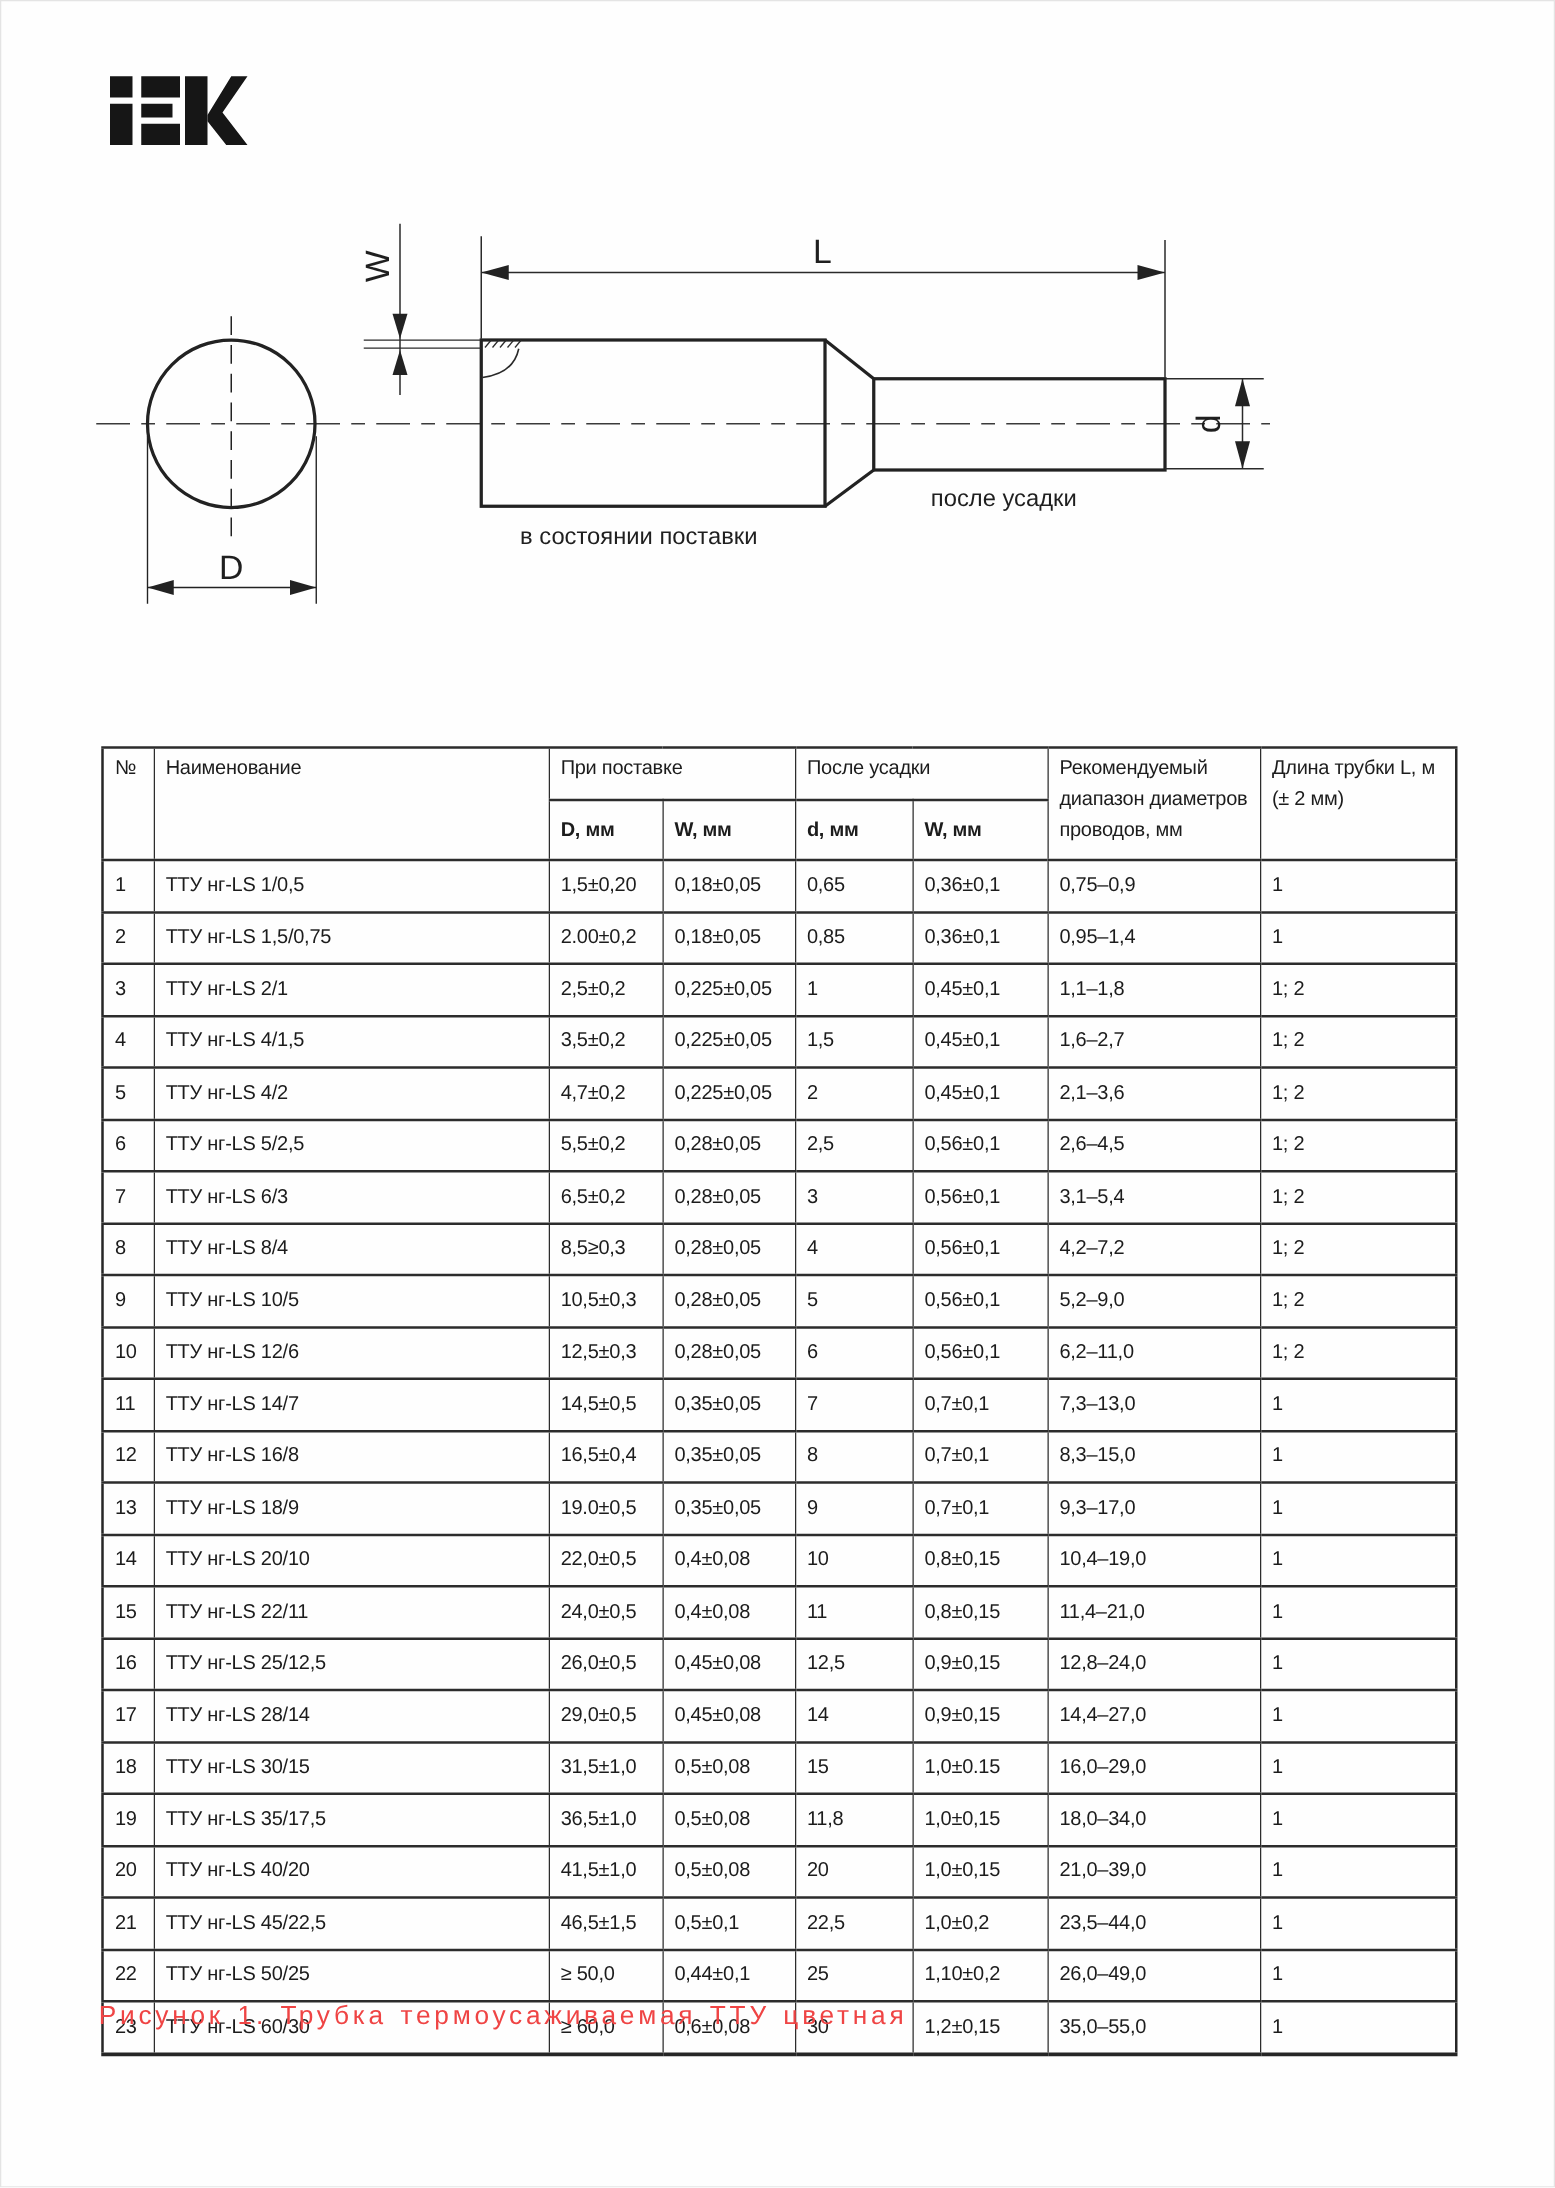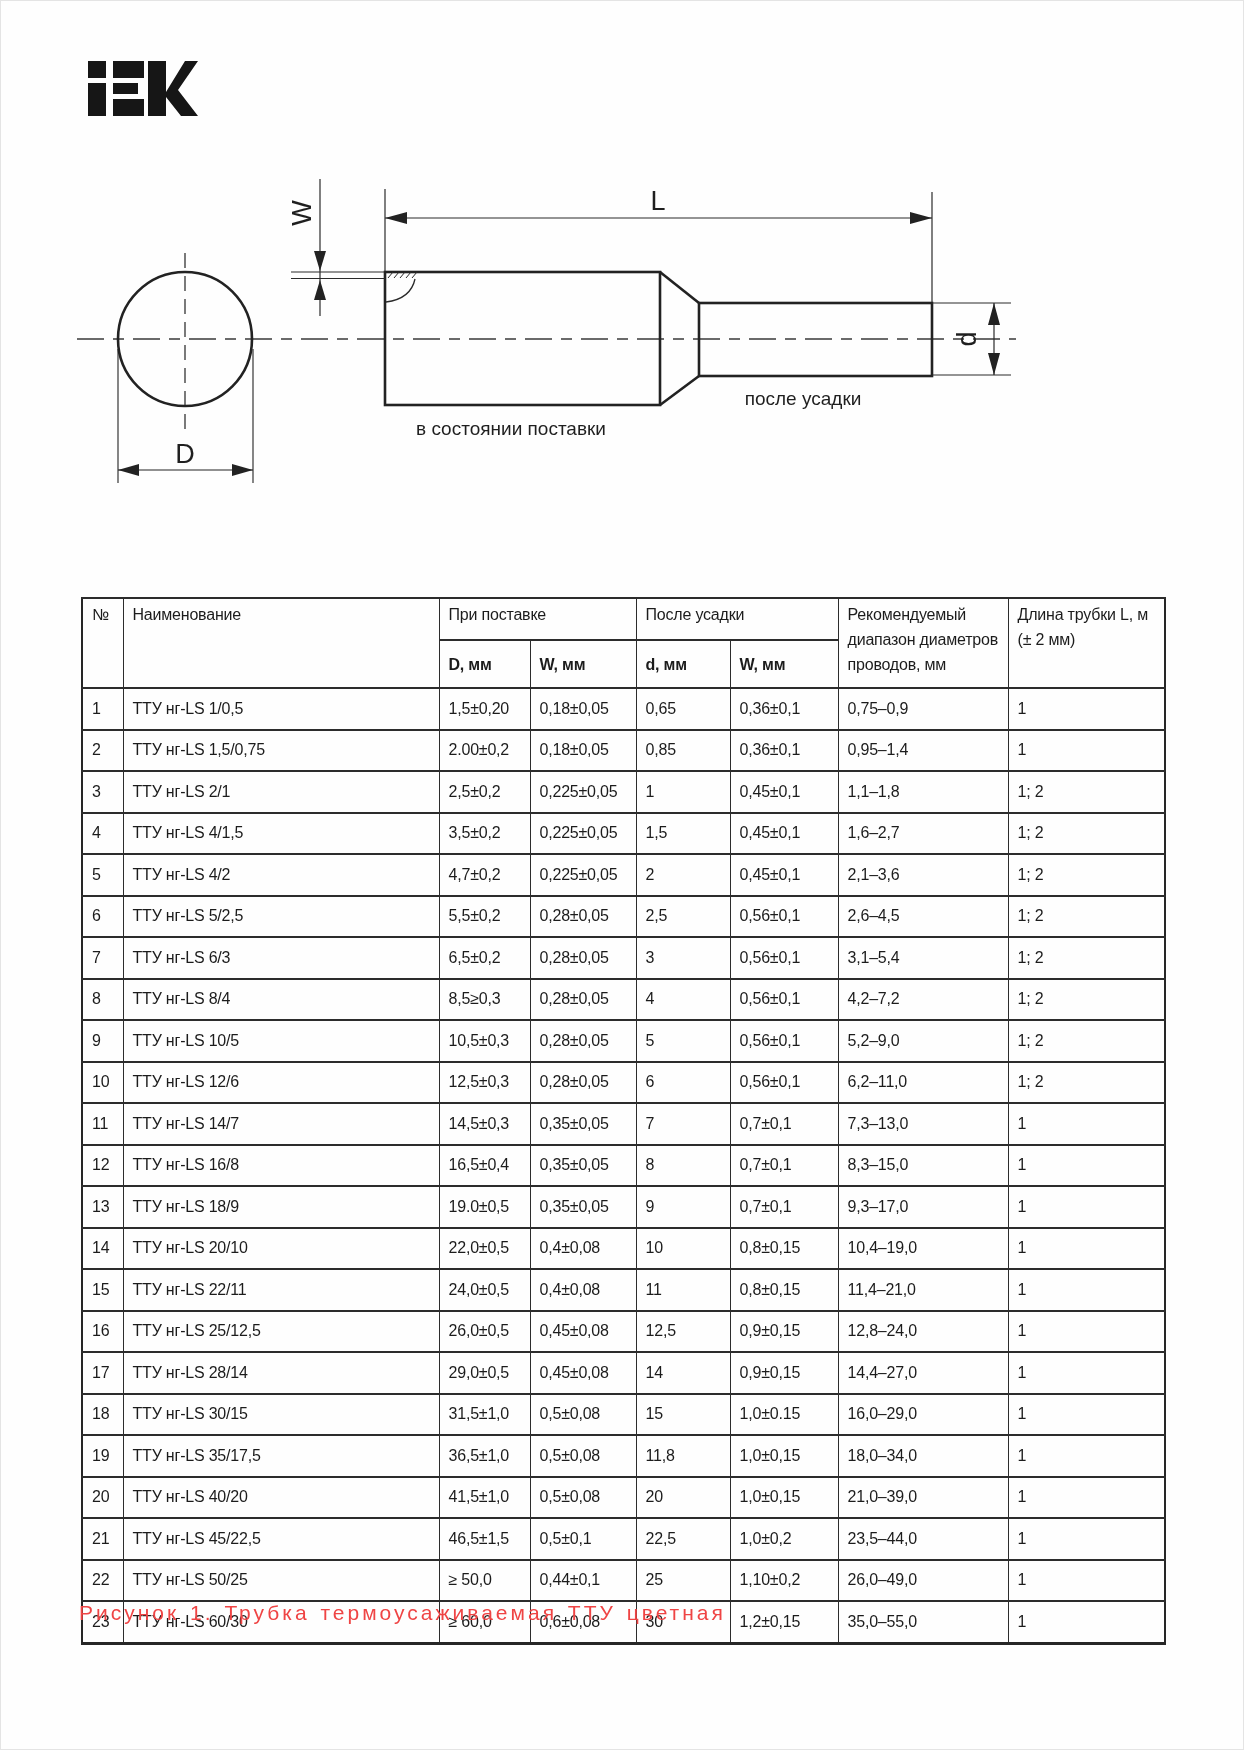--- a/index.html
+++ b/index.html
@@ -254,21 +254,21 @@
           <td>12,5±0,3</td>
           <td>0,28±0,05</td>
           <td>6</td>
           <td>0,56±0,1</td>
           <td>6,2–11,0</td>
           <td>1; 2</td>
         </tr>
         <tr>
           <td class="col-num">11</td>
           <td>ТТУ нг-LS 14/7</td>
-          <td>14,5±0,3</td>
+          <td>14,5±0,5</td>
           <td>0,35±0,05</td>
           <td>7</td>
           <td>0,7±0,1</td>
           <td>7,3–13,0</td>
           <td>1</td>
         </tr>
         <tr>
           <td class="col-num">12</td>
           <td>ТТУ нг-LS 16/8</td>
           <td>16,5±0,4</td>

